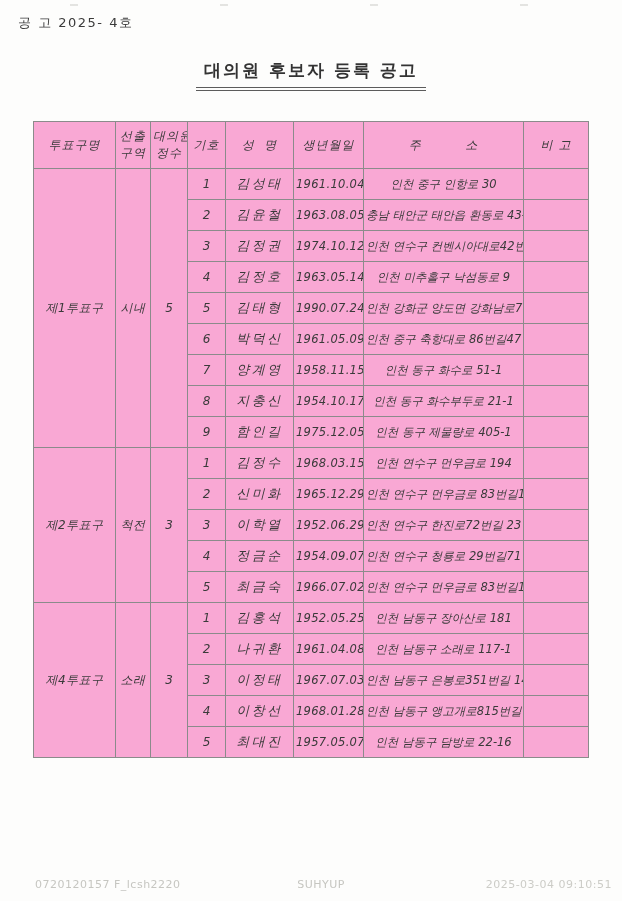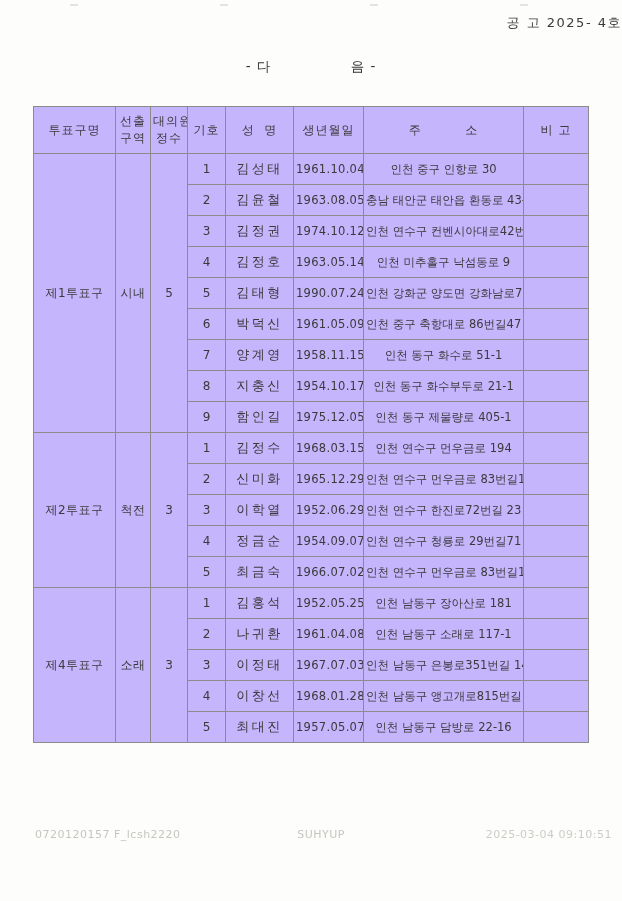--- a/index.html
+++ b/index.html
@@ -18,21 +18,20 @@
   .scan-noise{
     position:absolute;top:4px;left:0;width:100%;height:2px;
     background:repeating-linear-gradient(90deg,transparent 0 70px,#cfcfcb 70px 78px,transparent 78px 150px);
     opacity:.55;
   }
   .notice-no{
     margin:14px 0 0 18px;
     font-size:13px;
     letter-spacing:1.5px;
     color:#3a3a3a;
-    text-align:right;
   }
   .title{
     margin:27px 0 0 0;
     text-align:center;
     font-size:17px;
     font-weight:600;
     letter-spacing:2px;
     color:#333;
   }
   .title .title-text{
@@ -54,21 +53,22 @@
     font-size:13.5px;
     letter-spacing:1px;
     color:#353535;
     white-space:pre;
   }
   table.cand{
     margin:30px 0 0 33px;
     border-collapse:collapse;
     table-layout:fixed;
     width:555px;
-    background:#c4b5fd;
+    background:#f9a8d4;
+    font-style:italic;
   }
   table.cand th, table.cand td{
     border:1px solid #8b8b8b;
     padding:0 2px;
     text-align:center;
     vertical-align:middle;
     overflow:hidden;
     color:#3a3a3a;
   }
   table.cand thead th{
@@ -84,41 +84,41 @@
   td.c-area{font-size:12px;letter-spacing:.5px;margin-left:42px;}
   td.c-quota{font-size:12px;}
   td.c-no{font-size:12px;}
   td.c-name{font-size:13px;letter-spacing:2.5px;font-weight:500;}
   td.c-birth{font-size:11.5px;letter-spacing:.3px;}
   td.c-addr{font-size:11.5px;text-align:left;padding-left:6px;letter-spacing:0;white-space:nowrap;}
   td.c-note{font-size:11px;}
   .footer{
     position:absolute;
     left:0;right:0;
-    top:828px;
+    top:878px;
     display:flex;
     justify-content:space-between;
     padding:0 10px 0 35px;
     font-size:11px;
     color:#c6c6c1;
     letter-spacing:.5px;
   }
   .footer .f-right{color:#ccccc7;margin-left:24px;}
 </style>
 </head>
 <body>
 
 <div class="page">
   <div class="scan-noise"></div>
 
   <div class="notice-no">공 고  2025- 4호</div>
 
-
-
-  <div class="daum">- 다               음 -</div>
+  <h1 class="title"><span class="title-text">대의원 후보자 등록 공고</span></h1>
+
+
 
   <table class="cand">
     <colgroup>
       <col style="width:82px">
         <col style="width:35px">
         <col style="width:37px">
         <col style="width:38px">
       <col style="width:68px">
         <col style="width:70px">
         <col style="width:160px">

